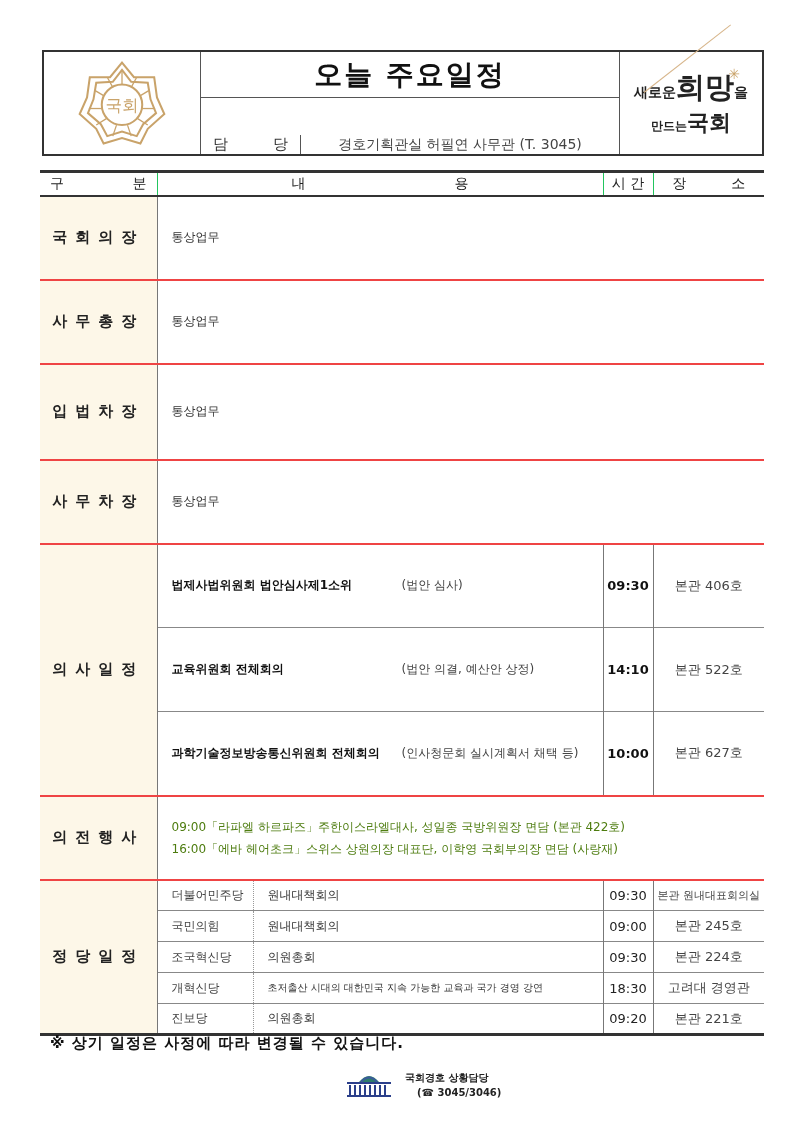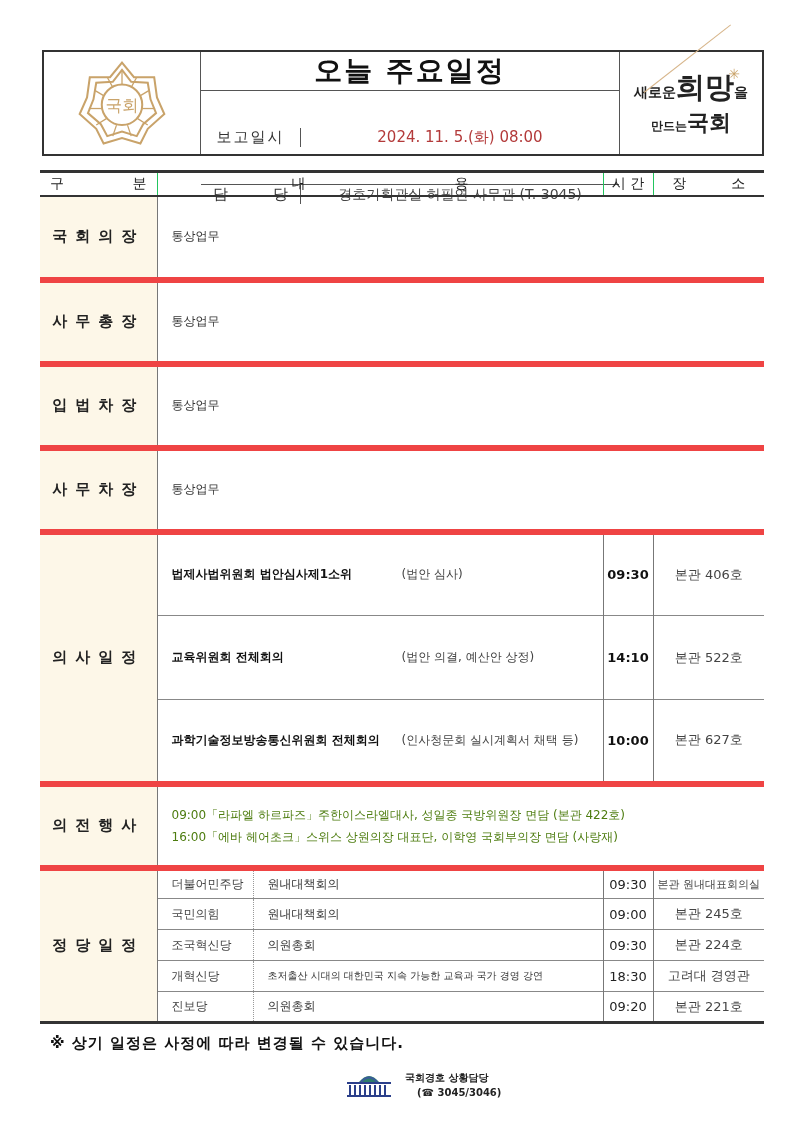--- a/index.html
+++ b/index.html
@@ -36,21 +36,21 @@
 
   
   .main { position: absolute; left: 40px; top: 170px; width: 724px;
           border-collapse: collapse; table-layout: fixed; }
   .main td, .main th { padding: 0; box-sizing: border-box; }
   .main th { height: 24px; font-weight: normal; font-size: 14px; color: #222;
              border-top: 3px solid #333; border-bottom: 2px solid #333; }
   .main th + th { border-left: 1px solid #22c55e; }
   .cat { background: #fdf7e8; border-right: 1px solid #777; text-align: center;
          font-size: 15px; font-weight: bold; letter-spacing: 8px; color: #222; }
-  .sec-top > td { border-top: 6px solid #ef4444; }
+  .sec-top > td { border-top: 2px solid #ef4444; }
   .content { font-size: 12px; color: #333; padding-left: 14px !important; }
   .time { text-align: center; font-size: 13px; border-left: 1px solid #777; }
   .place { text-align: center; font-size: 13px; color: #444; border-left: 1px solid #777; }
   .agenda-title { font-weight: bold; color: #111; font-size: 12px; }
   .agenda-note { color: #444; font-size: 12px; }
   .bold-time { font-weight: bold; color: #111; }
   .row-thin > td { border-top: 1px solid #888; }
   .party { font-size: 12px; color: #444; padding-left: 14px !important; border-right: 1px dotted #999; }
   .event-line { font-size: 12px; color: #4d7c0f; line-height: 22px; }
   .footnote { position: absolute; left: 50px; top: 1034px; font-size: 15px; font-weight: bold;
@@ -80,24 +80,20 @@
           <line x1="14" y1="56" x2="28" y2="56"></line>
             <line x1="20" y1="36" x2="30" y2="42"></line>
           <line x1="34" y1="22" x2="40" y2="33"></line>
         </g>
       </g>
       <text x="50" y="59" text-anchor="middle" font-size="18" fill="#c9a36a" font-family="DejaVu Sans, sans-serif">국회</text>
     </svg>
   </div>
   <div class="hdr-mid">
     <div class="hdr-title">오늘 주요일정</div>
-    <div class="hdr-row">
-      <div class="hdr-label spread">보고일시</div>
-      <div class="hdr-value red">2024. 11. 5.(화) 08:00</div>
-    </div>
     <div class="hdr-row">
       <div class="hdr-label">
         <span>담</span>
         <span>당</span>
       </div>
       <div class="hdr-value">경호기획관실 허필연 사무관 (T. 3045)</div>
     </div>
   </div>
   <div class="hdr-slogan">
     <span class="slogan-stroke"></span>
@@ -143,21 +139,21 @@
   <tbody>
 
     <tr style="height:84px">
       <td class="cat">국회의장</td>
       <td class="content" colspan="4">통상업무</td>
     </tr>
     <tr class="sec-top" style="height:84px">
       <td class="cat">사무총장</td>
       <td class="content" colspan="4">통상업무</td>
     </tr>
-    <tr class="sec-top" style="height:84px">
+    <tr class="sec-top" style="height:96px">
       <td class="cat">입법차장</td>
       <td class="content" colspan="4">통상업무</td>
     </tr>
     <tr class="sec-top" style="height:84px">
       <td class="cat">사무차장</td>
       <td class="content" colspan="4">통상업무</td>
     </tr>
 
     <tr class="sec-top" style="height:84px">
       <td class="cat" rowspan="3">의사일정</td>

